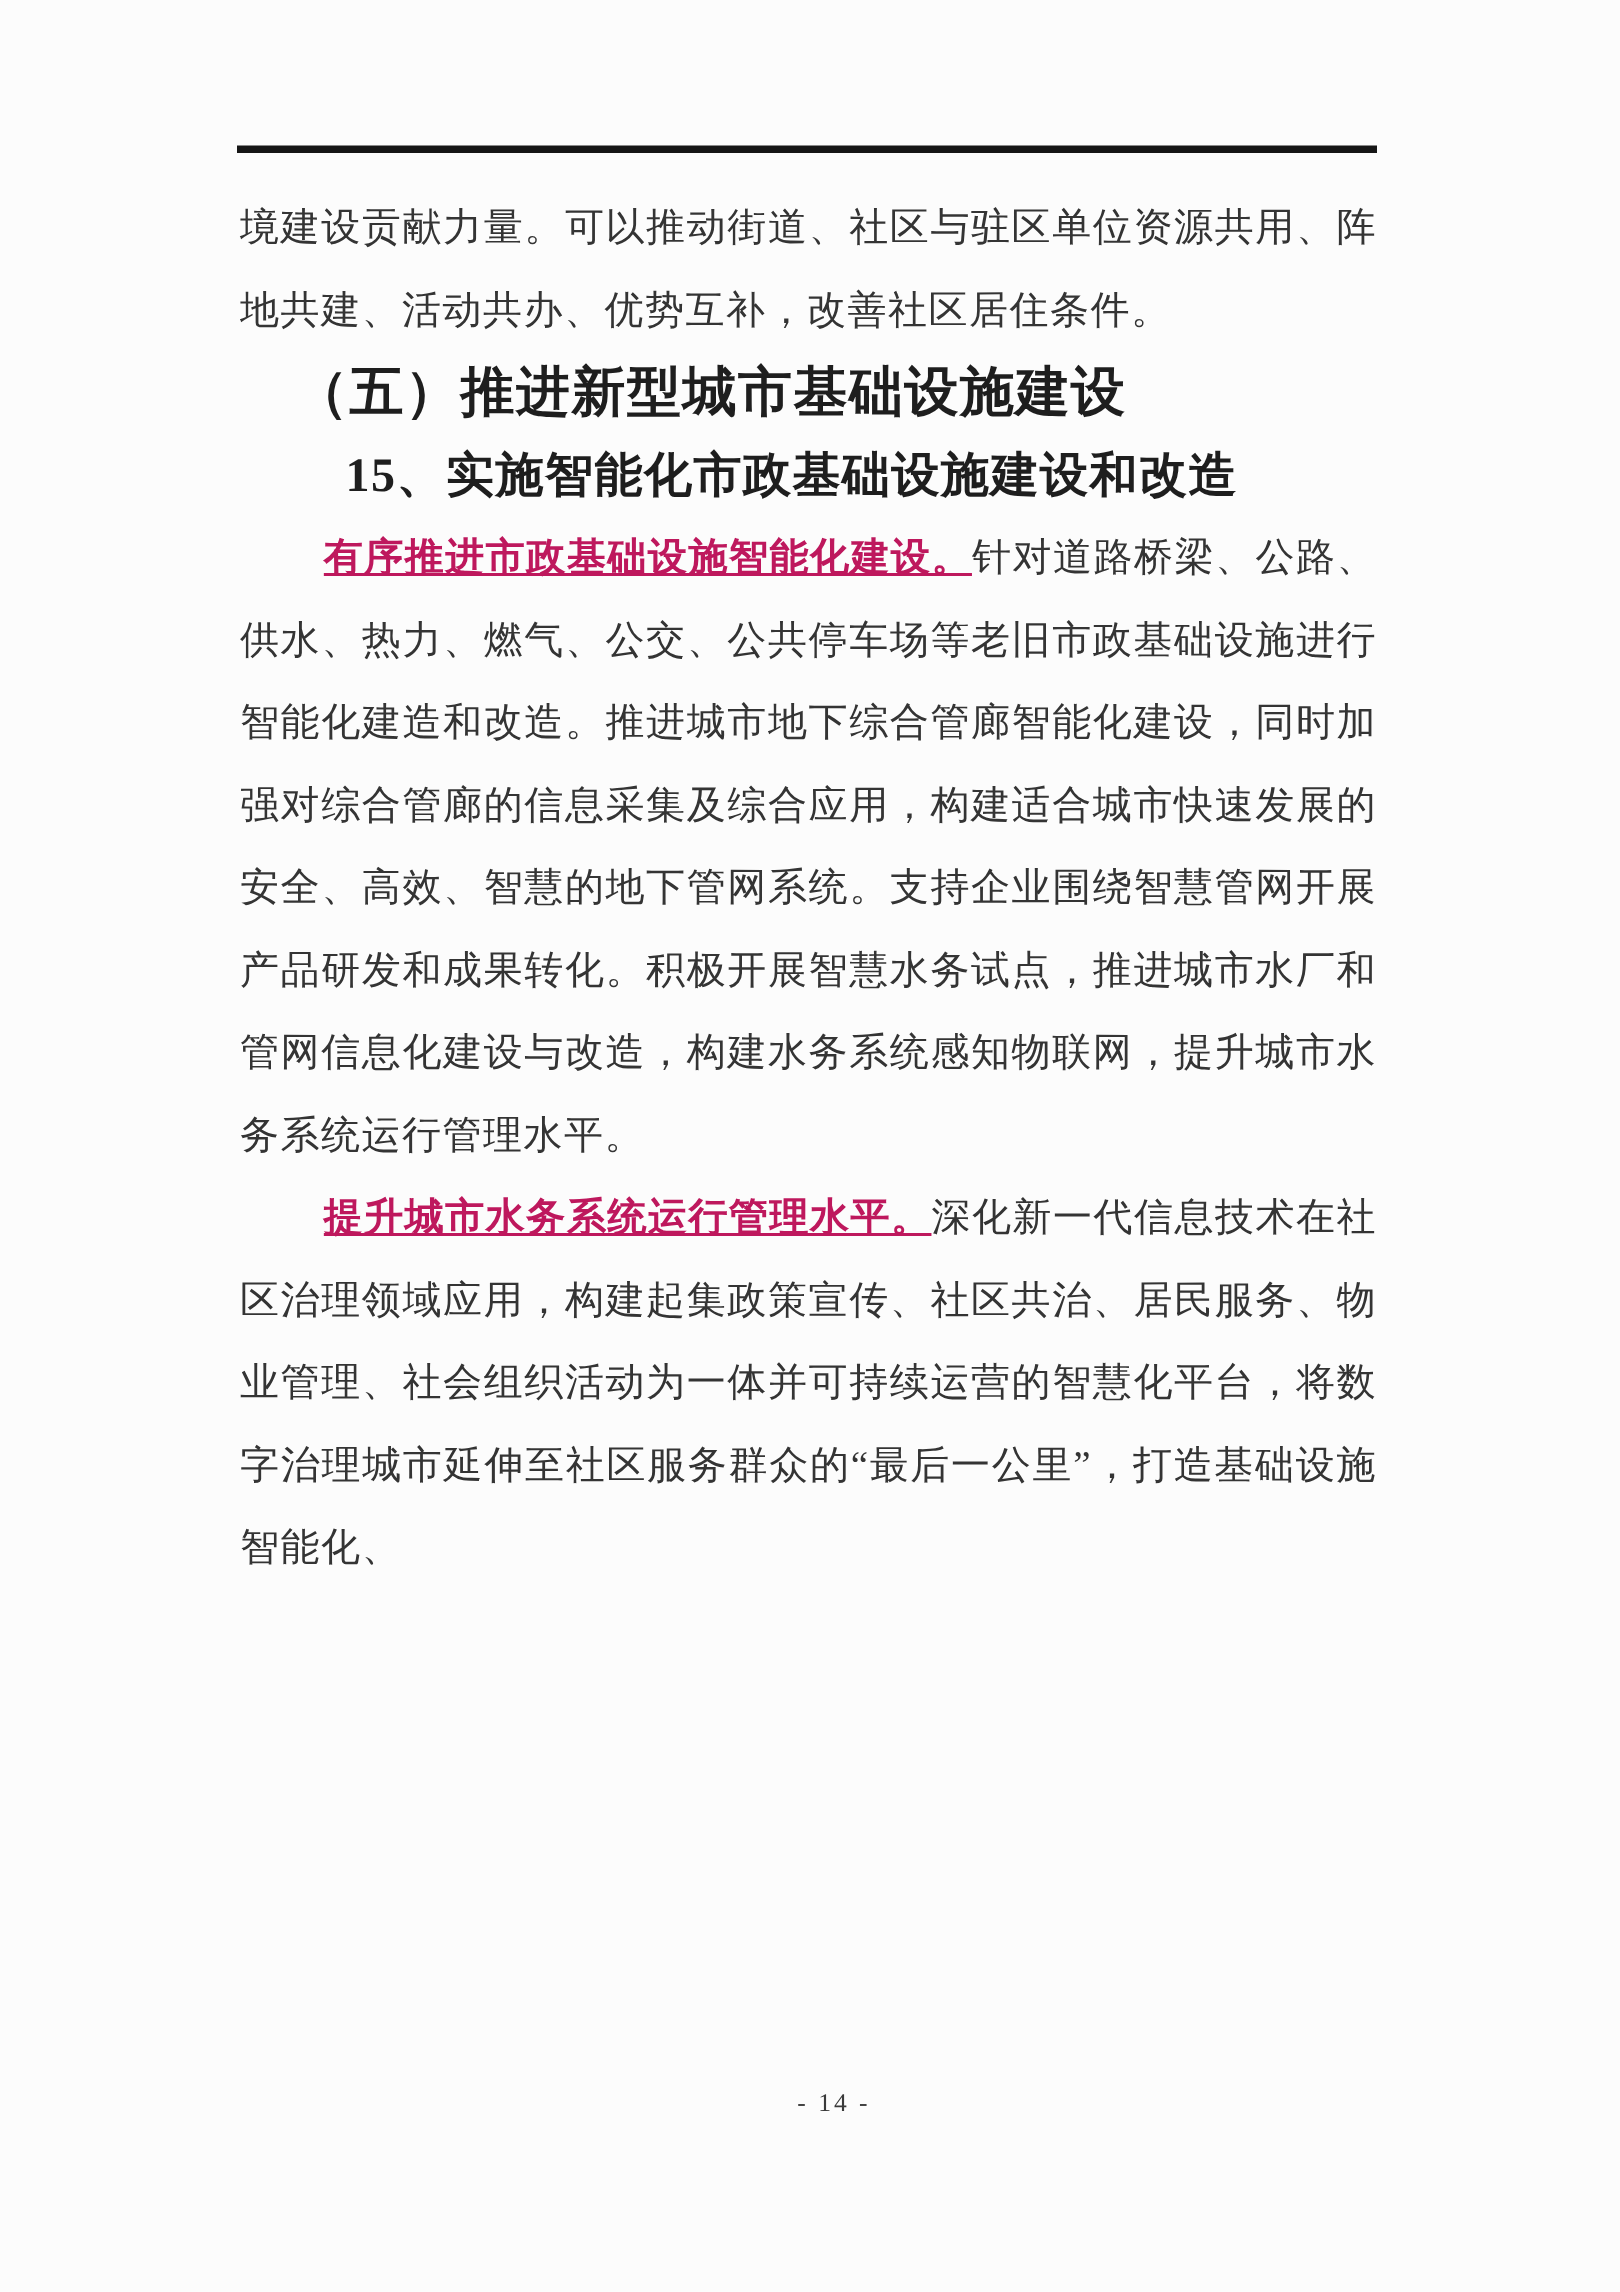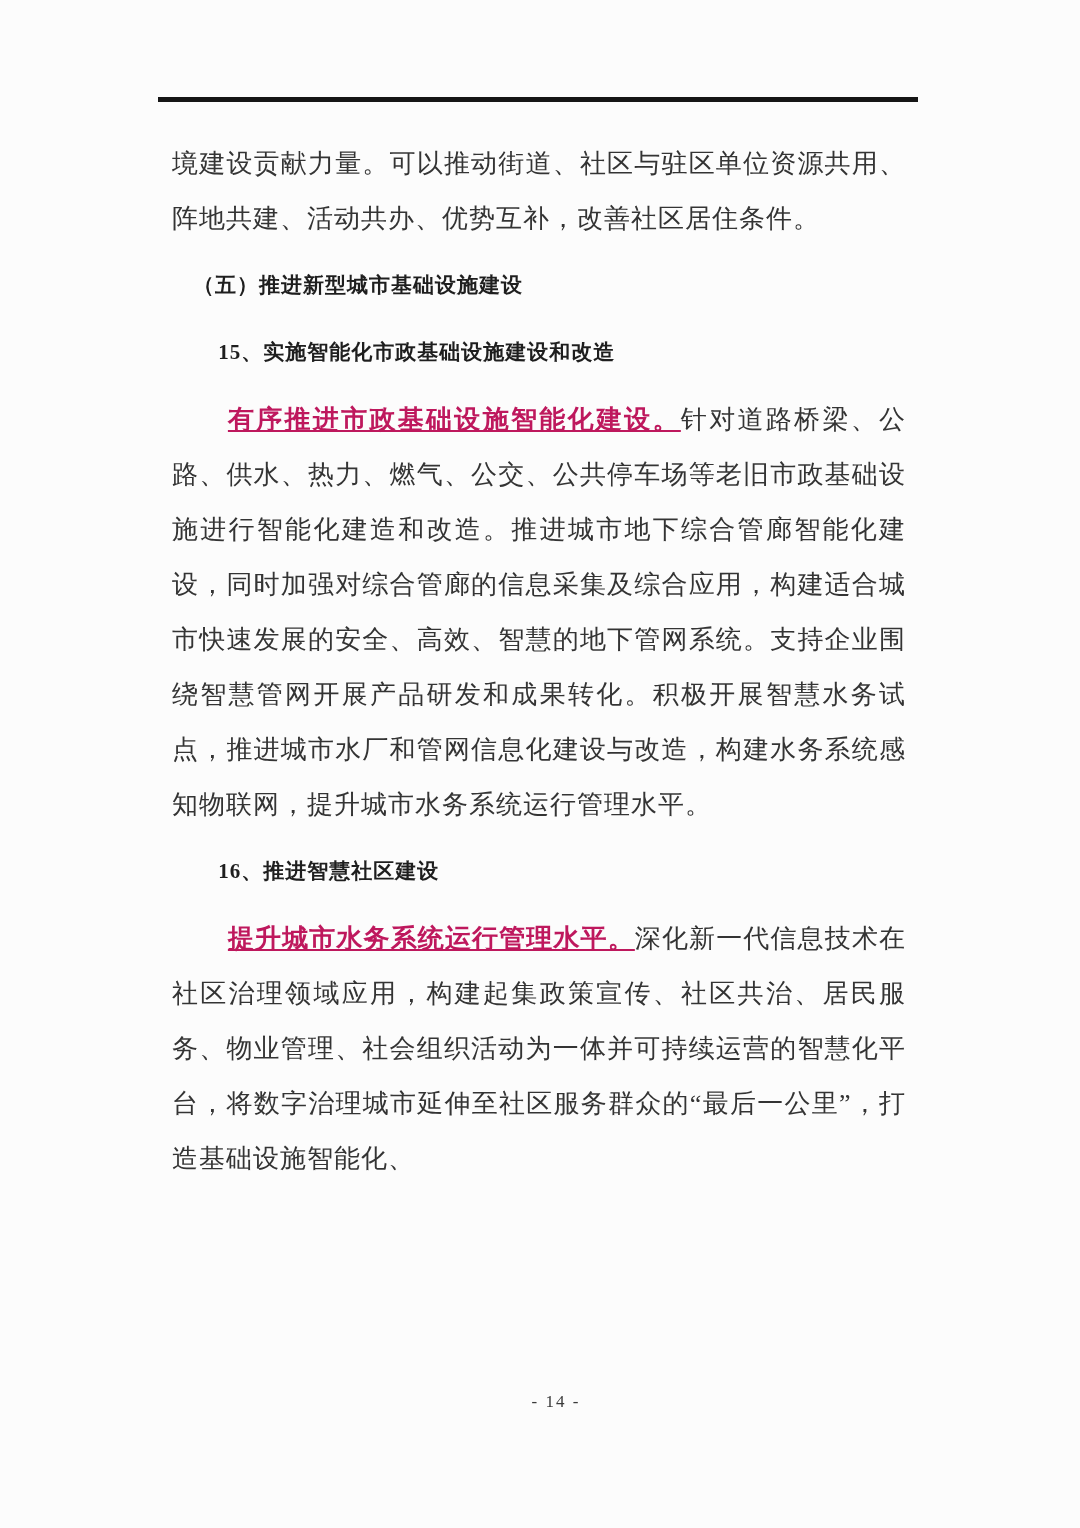--- a/index.html
+++ b/index.html
@@ -30,36 +30,36 @@
     top: 124px;
     left: 160px;
     width: 758px;
     font-size: 26px;
     line-height: 55px;
     text-align: justify;
     text-align-last: left;
     letter-spacing: 1px;
   }
   .content p {
-    margin: 12px;
+    margin: 0;
     padding: 0;
   }
   .para-continued {
     text-indent: 0;
   }
   .section-heading {
     text-indent: 1em;
     font-weight: bold;
-    font-size: 21px;
+    font-size: 36px;
     color: #1e1e1e;
   }
   .item-heading {
     text-indent: 2.2em;
     font-weight: bold;
-    font-size: 21px;
+    font-size: 32px;
     color: #1e1e1e;
   }
   .paragraph {
     text-indent: 2.15em;
   }
   .lead {
     font-weight: bold;
     color: #be185d;
     text-decoration: underline;
   }
@@ -86,21 +86,20 @@
 
     <p class="para-continued">境建设贡献力量。可以推动街道、社区与驻区单位资源共用、阵地共建、活动共办、优势互补，改善社区居住条件。</p>
 
     <p class="section-heading">（五）推进新型城市基础设施建设</p>
 
     <p class="item-heading">15、实施智能化市政基础设施建设和改造</p>
 
     <p class="paragraph"><span class="lead">有序推进市政基础设施智能化建设。</span><span>针对道路桥梁、公路、供水、热力、燃气、公交、公共停车场等老旧市政基础设施进行智能化建造和改造。推进城市地下综合管廊智能化建设，同时加强对综合管廊的信息采集及综合应用，构建适合城市快速发展的安全、高效、智慧的地下管网系统。支持企业围绕智慧管网开展产品研发和成果转化。积极开展智慧水务试点，推进城市水厂和管网信息化建设与改造，构建水务系统感知物联网，提升城市水务系统运行管理水平。</span></p>
 
 
-    <p class="item-heading">16、推进智慧社区建设</p>
 
     <p class="paragraph"><span class="lead">提升城市水务系统运行管理水平。</span><span>深化新一代信息技术在社区治理领域应用，构建起集政策宣传、社区共治、居民服务、物业管理、社会组织活动为一体并可持续运营的智慧化平台，将数字治理城市延伸至社区服务群众的“最后一公里”，打造基础设施智能化、</span></p>
 
   </div>
 
   <div class="page-number">- 14 -</div>
 
 </div>
 
 </body></html>

